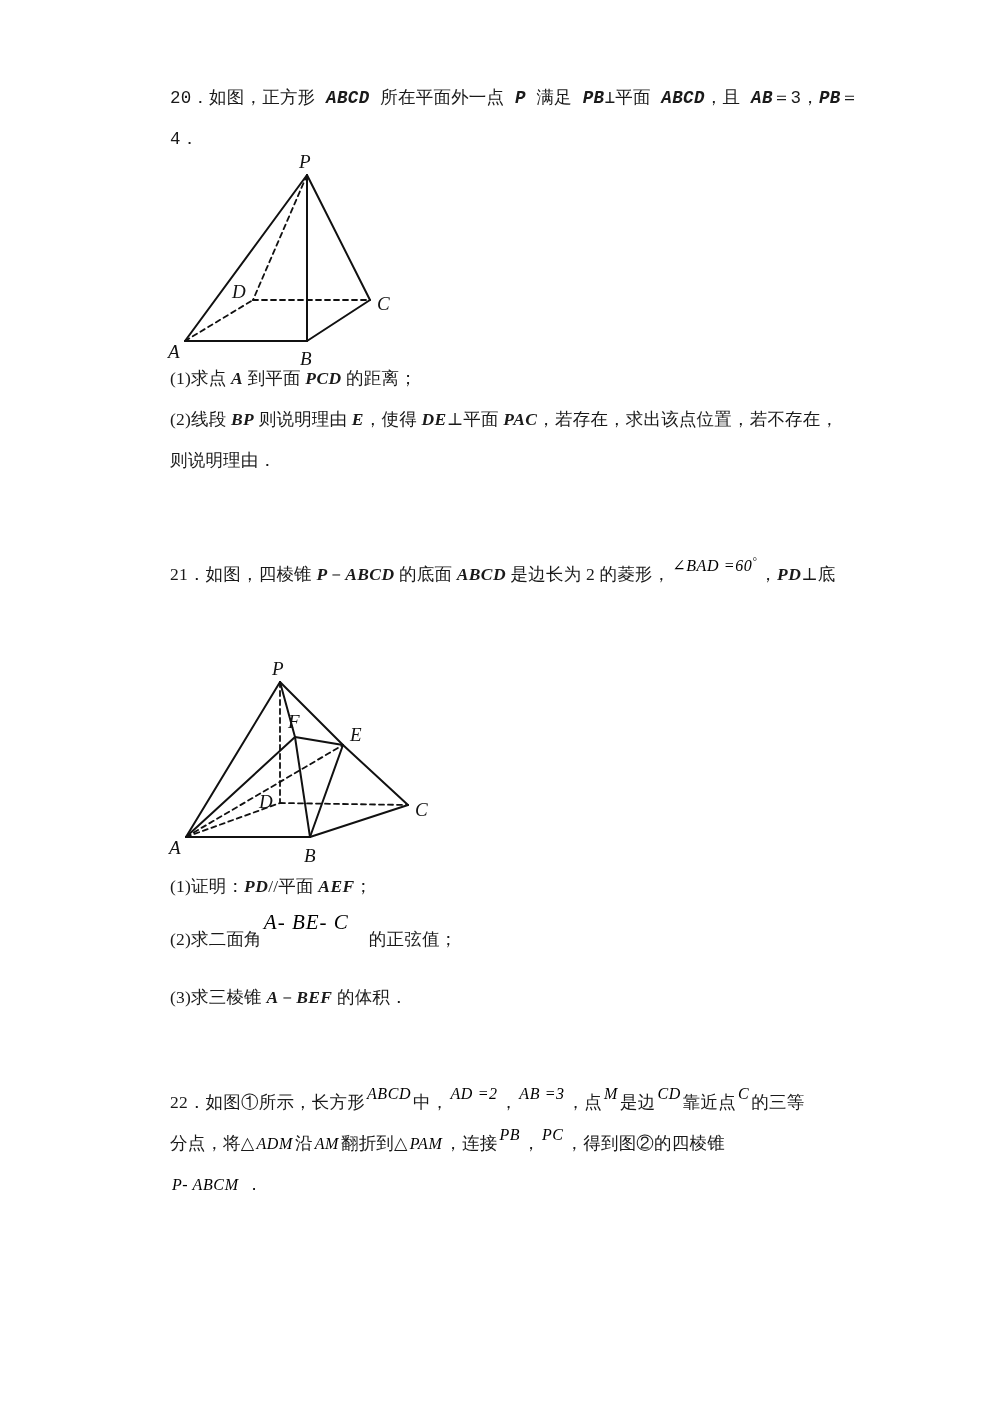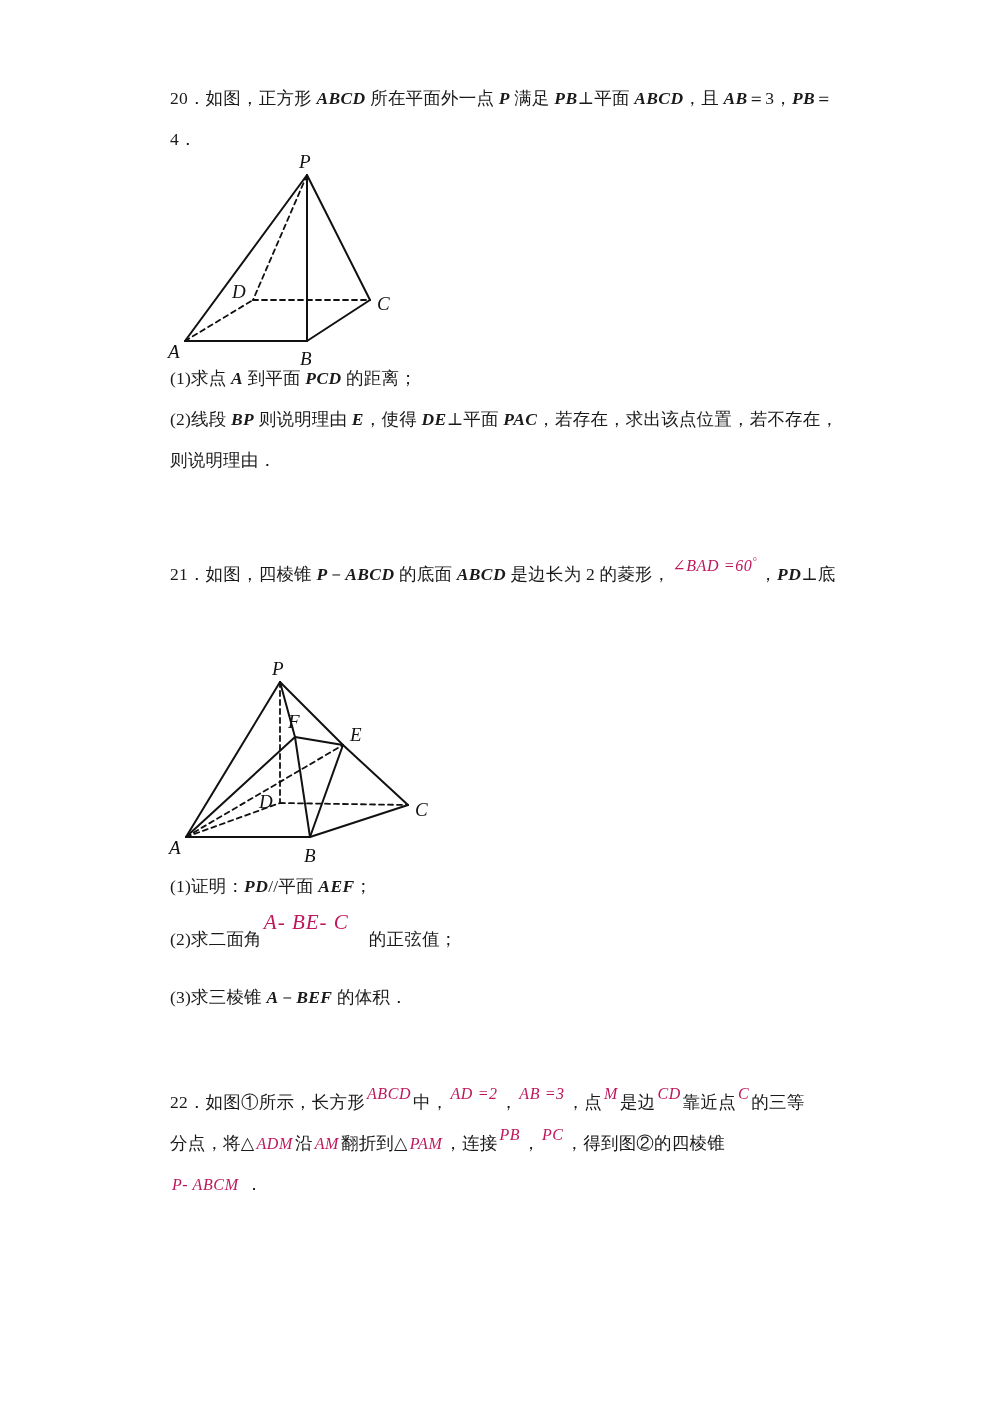--- a/index.html
+++ b/index.html
@@ -34,21 +34,21 @@
   }
   .it {
     font-style: italic;
     font-weight: 600;
     letter-spacing: 0.4px;
   }
   
   .mf {
     font-family: "Liberation Serif", "DejaVu Serif", serif;
     font-style: italic;
-    color: #be185d;
+    color: #000000;
     font-size: 16px;
     position: relative;
     top: -9px;
     letter-spacing: 0.6px;
     padding: 0 2px;
   }
   .mf.big { font-size: 21px; }
   .sup { font-size: 11px; vertical-align: super; }
   .fig {
     position: absolute;
@@ -60,21 +60,21 @@
     font-size: 19px;
     fill: #111;
   }
   .gap { display: inline-block; }
 </style>
 </head>
 <body>
 
 <div class="page">
 
-  <div class="block" style="top:78px;">
+  <div class="block" style="top:78px;font-family:Liberation Mono, monospace;">
     <div class="line">
       <span>20．如图，正方形 </span><span class="it">ABCD</span><span> 所在平面外一点 </span><span class="it">P</span><span> 满足 </span><span class="it">PB</span><span>⊥平面 </span><span class="it">ABCD</span><span>，且 </span><span class="it">AB</span><span>＝3，</span><span class="it">PB</span><span>＝</span>
     </div>
     <div class="line">
       <span>4．</span>
     </div>
   </div>
 
   <div class="fig" style="left:0px; top:150px;">
     <svg width="520" height="230" viewBox="0 0 520 230">

